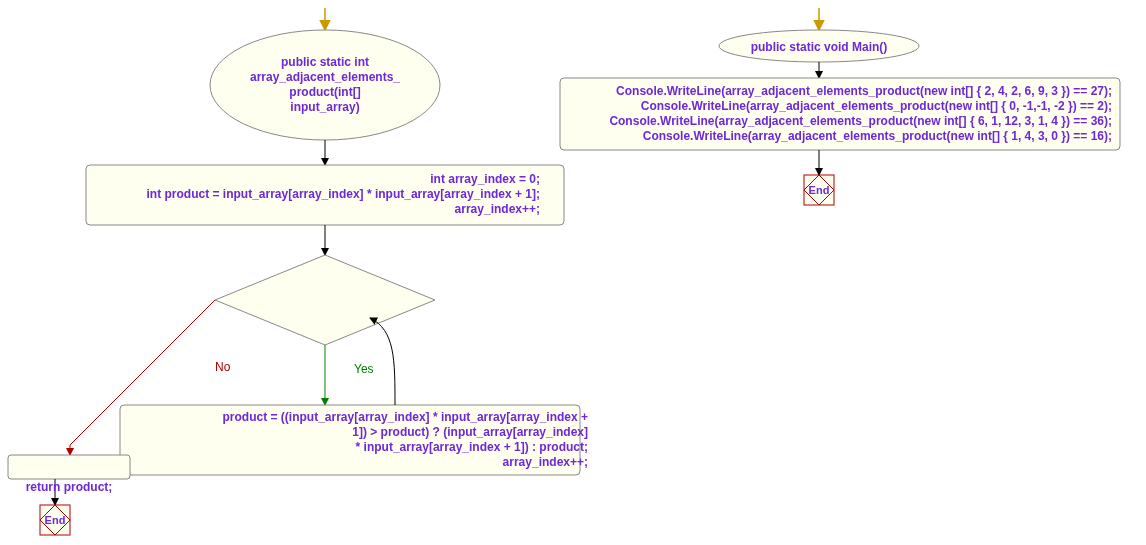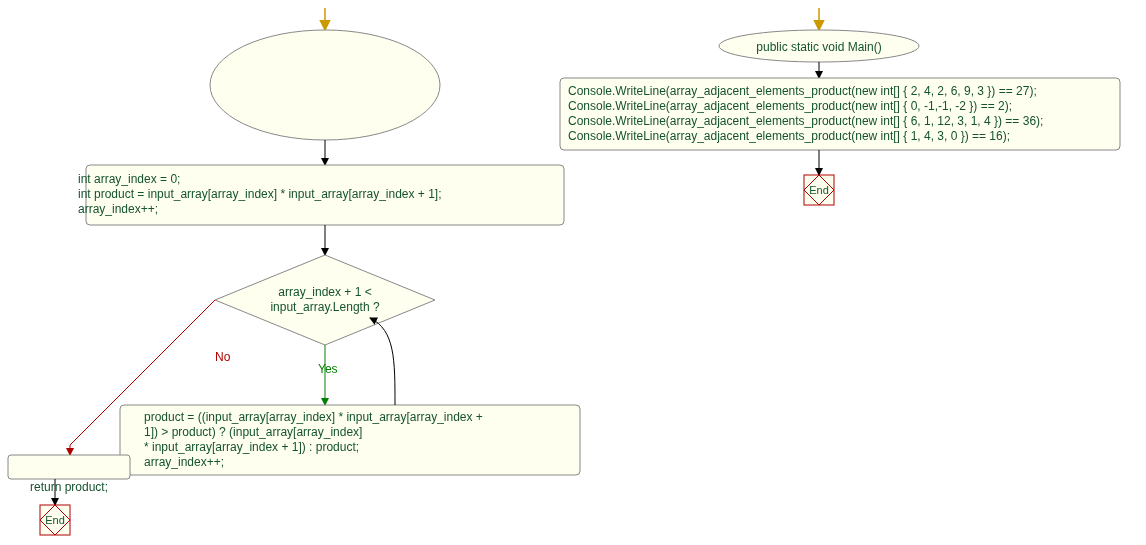--- a/index.html
+++ b/index.html
@@ -11,25 +11,26 @@
     background: #fff;
     width: 1146px;
     height: 545px;
     position: relative;
   }
   .canvas { position: relative; width: 1146px; height: 545px; }
   svg.fc { position: absolute; top: 0; left: 0; width: 1146px; height: 545px; }
   .node-text {
     position: absolute;
     text-align: center;
-    color: #14532d;
+    color: #6d28d9;
     line-height: 1.25;
     white-space: pre;
+    font-weight: bold;
   }
-  .node-text.left { text-align: left; }
+  .node-text.left { text-align: right; }
   .edge-label {
     position: absolute;
     font-size: 12px;
   }
   .edge-label.no { color: #b00000; }
   .edge-label.yes { color: #008000; }
 </style>
 </head>
 <body>
 
@@ -85,27 +86,29 @@
   <line x1="819" y1="62" x2="819" y2="78" stroke="#000" stroke-width="1" marker-end="url(#arrow-black)"></line>
 
   <rect x="560" y="78" width="560" height="72" rx="4" fill="#fffff0" stroke="#888"></rect>
 
   <line x1="819" y1="150" x2="819" y2="175" stroke="#000" stroke-width="1" marker-end="url(#arrow-black)"></line>
 
   <rect x="804" y="175" width="30" height="30" fill="#fffff0" stroke="#b00000"></rect>
   <polygon points="819,175 834,190 819,205 804,190" fill="none" stroke="#b00000"></polygon>
 </svg>
 
+<div class="node-text" style="left:210px; top:55px; width:230px;">public static int
+array_adjacent_elements_
+product(int[]
+input_array)</div>
 <div class="node-text left" style="left:78px; top:172px; width:462px;">int array_index = 0;
 int product = input_array[array_index] * input_array[array_index + 1];
 array_index++;</div>
-<div class="node-text" style="left:240px; top:285px; width:170px;">array_index + 1 &lt;
-input_array.Length ?</div>
-<div class="edge-label yes" style="left:318px; top:362px;text-align:center;">Yes</div>
-<div class="edge-label no" style="left:215px; top:350px;">No</div>
+<div class="edge-label yes" style="left:354px; top:362px;text-align:center;">Yes</div>
+<div class="edge-label no" style="left:215px; top:360px;">No</div>
 <div class="node-text left" style="left:144px; top:410px; width:444px;">product = ((input_array[array_index] * input_array[array_index +
 1]) &gt; product) ? (input_array[array_index]
 * input_array[array_index + 1]) : product;
 array_index++;</div>
 <div class="node-text" style="left:12px; top:480px; width:114px;">return product;</div>
 <div class="node-text" style="left:44px; top:514px; width:22px; font-size:11px;">End</div>
 
 <div class="node-text" style="left:720px; top:40px; width:198px;">public static void Main()</div>
 <div class="node-text left" style="left:568px; top:84px; width:544px;">Console.WriteLine(array_adjacent_elements_product(new int[] { 2, 4, 2, 6, 9, 3 }) == 27);
 Console.WriteLine(array_adjacent_elements_product(new int[] { 0, -1,-1, -2 }) == 2);

